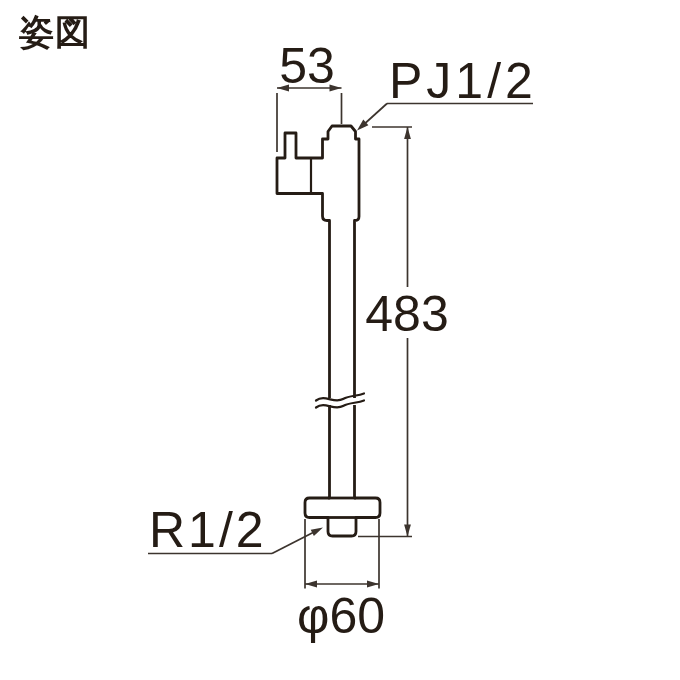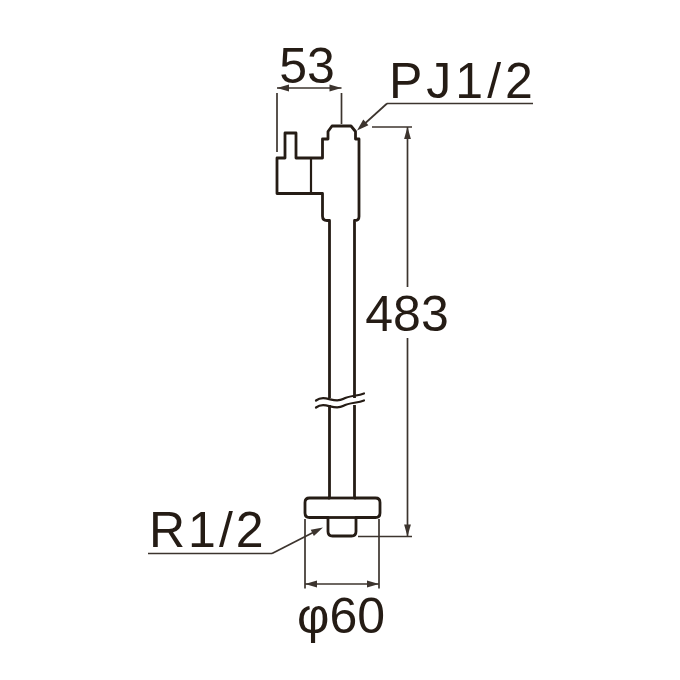--- a/index.html
+++ b/index.html
@@ -29,20 +29,21 @@
   .thin{fill:none;stroke:var(--dimension);stroke-width:1.7;stroke-linecap:butt;}
   .arrow{fill:var(--dimension);stroke:none;}
   .dim-text{fill:var(--ink);font-size:50px;}
   .dim-text-mid{fill:var(--ink);font-size:50px;text-anchor:middle;}
 </style>
 </head>
 <body>
 
 <div class="canvas">
 
+  <div class="figure-title">姿図</div>
 
   <svg width="680" height="680" viewBox="0 0 680 680">
 
     <g>
       <path class="outline-fill" d="
         M 332 126
         L 351 126 L 355.5 131.5 L 355.5 139
         L 359 139
         L 359 216.5 Q 359 220.5 355 220.5 L 354.5 220.5
         L 354.5 498

